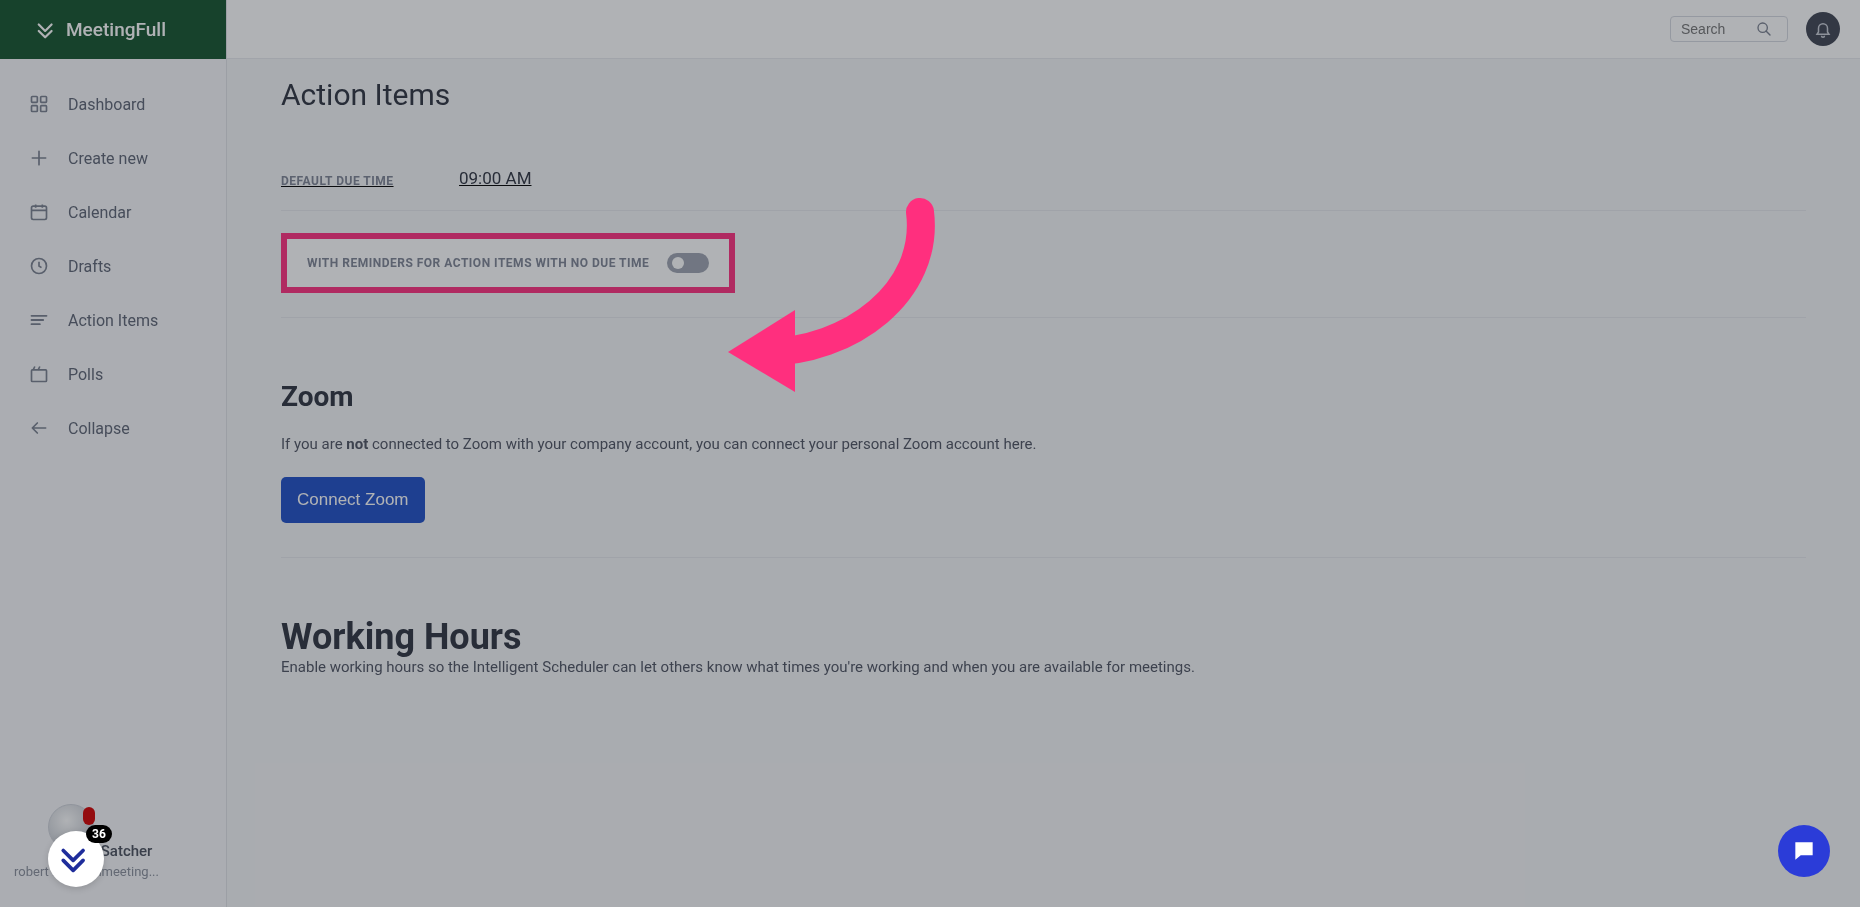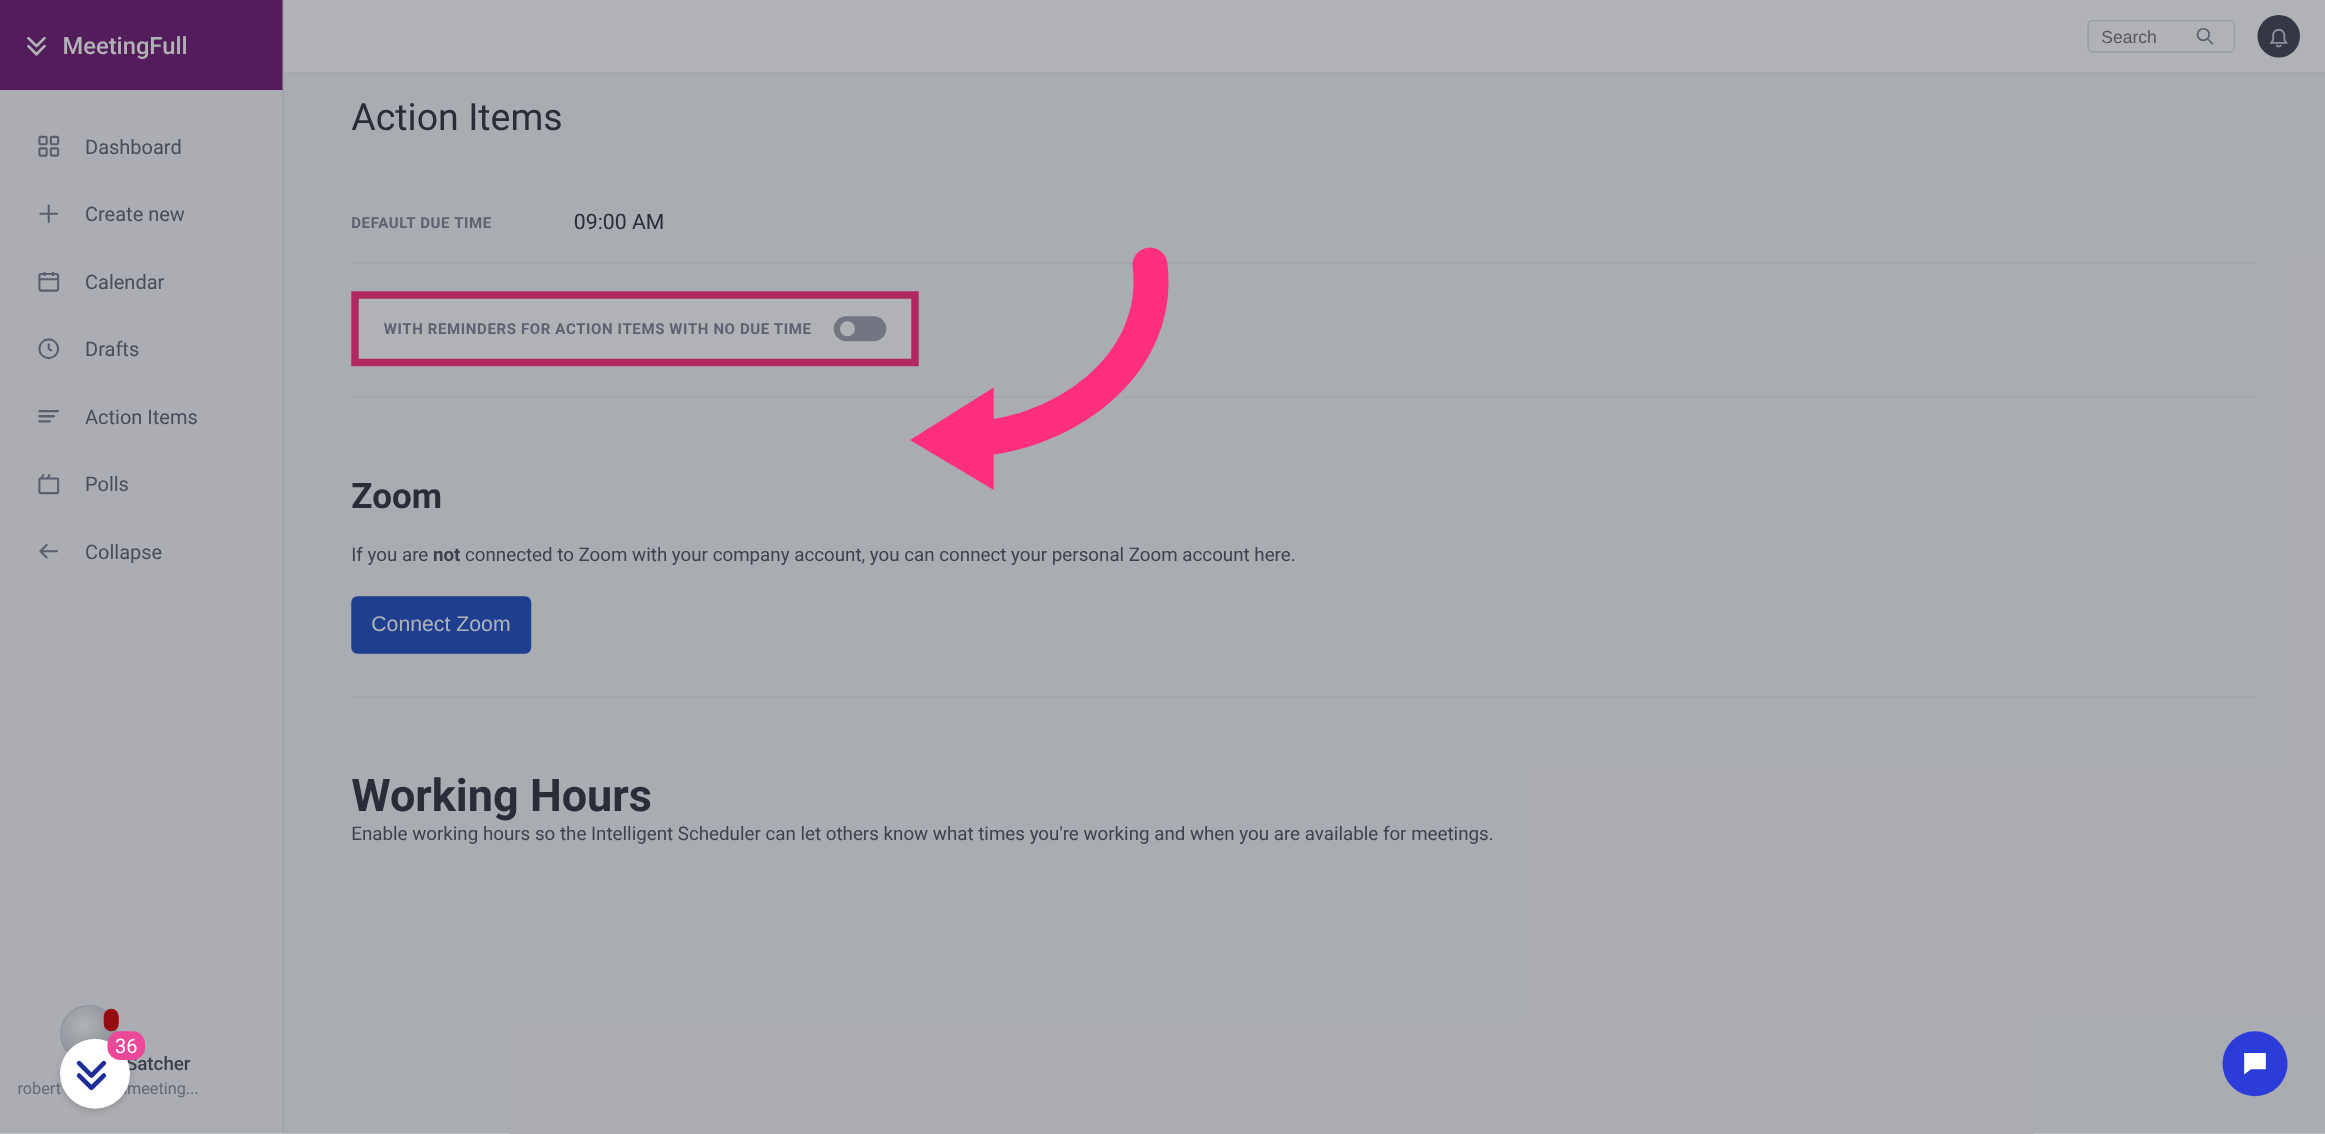--- a/index.html
+++ b/index.html
@@ -1,42 +1,42 @@
 <!DOCTYPE html>
 <html><head>
 <meta charset="utf-8">
 <style>
 * { box-sizing: border-box; margin: 0; padding: 0; }
 body { font-family: -apple-system, BlinkMacSystemFont, "Segoe UI", Roboto, sans-serif; background: #f5f6f8; width: 1860px; height: 907px; overflow: hidden; position: relative; }
 .app { display: flex; height: 100%; }
 .sidebar { width: 227px; background: #f7f8fa; display: flex; flex-direction: column; flex-shrink: 0; border-right: 1px solid #e0e2e7; }
-.brand-header { height: 72px; background: #701a75; display: flex; align-items: center; padding: 0 20px; color: #fff; }
+.brand-header { height: 59px; background: #14532d; display: flex; align-items: center; padding: 0 36px; color: #fff; }
 .brand-logo { width: 22px; height: 22px; margin-right: 8px; }
 .brand-name { font-size: 19px; font-weight: 500; }
 .nav-list { padding: 18px 0; flex: 1; }
 .nav-item { display: flex; align-items: center; padding: 16px 28px; color: #5f6575; cursor: pointer; font-size: 16px; }
 .nav-icon { width: 22px; height: 22px; margin-right: 18px; display: flex; align-items: center; justify-content: center; }
 .nav-icon svg { stroke: #7a808f; }
 .user-block { padding: 20px 14px 28px 14px; position: relative; }
 .avatar-stack { position: absolute; left: 48px; top: -18px; }
 .avatar-big { width: 46px; height: 46px; border-radius: 50%; background: radial-gradient(circle at 40% 35%, #fff, #c9cdd4 70%); border: 1px solid #cfd2da; position: relative; }
 .red-badge { position: absolute; right: -2px; top: 2px; width: 12px; height: 18px; background: #d40000; border-radius: 6px; }
 .chat-widget { position: absolute; left: 48px; bottom: 20px; width: 56px; height: 56px; border-radius: 50%; background: #fff; display: flex; align-items: center; justify-content: center; box-shadow: 0 2px 6px rgba(0,0,0,.15); }
 .chat-logo { width: 34px; height: 34px; }
-.chat-badge { position: absolute; top: -6px; left: 38px; background: #ec4899; color: #fff; font-size: 16px; font-weight: 400; padding: 2px 6px; border-radius: 10px; }
+.chat-badge { position: absolute; top: -6px; left: 38px; background: #000000; color: #fff; font-size: 12px; font-weight: 700; padding: 2px 6px; border-radius: 10px; }
 .user-name { font-size: 15px; color: #4a4f5c; font-weight: 500; margin-left: 78px; }
 .user-email { font-size: 13px; color: #8a8f9c; margin-top: 4px; }
 .main { flex: 1; display: flex; flex-direction: column; }
 .topbar { height: 59px; background: #fff; border-bottom: 1px solid #e8eaee; display: flex; align-items: center; justify-content: flex-end; padding: 0 20px; gap: 18px; }
 .search-wrap { display: flex; align-items: center; border: 1px solid #d6d9e0; border-radius: 4px; padding: 4px 10px; width: 118px; }
 .search-input { border: none; outline: none; font-size: 14px; width: 75px; color: #6b7180; background: transparent; }
 .bell-btn { width: 34px; height: 34px; border-radius: 50%; background: #3f4452; display: flex; align-items: center; justify-content: center; }
 .content { padding: 18px 54px 40px 54px; overflow-y: auto; flex: 1; }
 .section-title { font-size: 30px; color: #2f3440; font-weight: 400; margin-bottom: 34px; }
-.row { display: flex; align-items: center; padding: 22px 0; border-bottom: 1px solid #e6e8ed; }
+.row { display: flex; align-items: flex-end; padding: 22px 0; border-bottom: 1px solid #e6e8ed; text-decoration: underline; }
 .row-label { font-size: 12px; font-weight: 700; letter-spacing: .5px; color: #7e8494; text-transform: uppercase; width: 178px; }
 .row-value { font-size: 17px; color: #2f3440; }
 .row-reminder .row-label { width: 178px; }
 .select-field { display: flex; align-items: center; gap: 70px; color: #2f3440; font-size: 17px; min-width: 240px; }
 .chev { color: #1f2d9b; }
 .add-plus { color: #1f2d9b; font-size: 22px; font-weight: 700; }
 .highlight-box { display: inline-flex; align-items: center; background: #fff; border: 6px solid #ff2f7e; padding: 14px 20px; gap: 18px; margin-top: 22px; margin-bottom: 24px; }
 .highlight-text { font-size: 12px; font-weight: 700; letter-spacing: .5px; color: #7e8494; }
 .toggle { width: 42px; height: 20px; border-radius: 12px; background: #9fa4b1; position: relative; }
 .toggle-knob { width: 12px; height: 12px; border-radius: 50%; background: #fff; position: absolute; top: 4px; left: 5px; }

